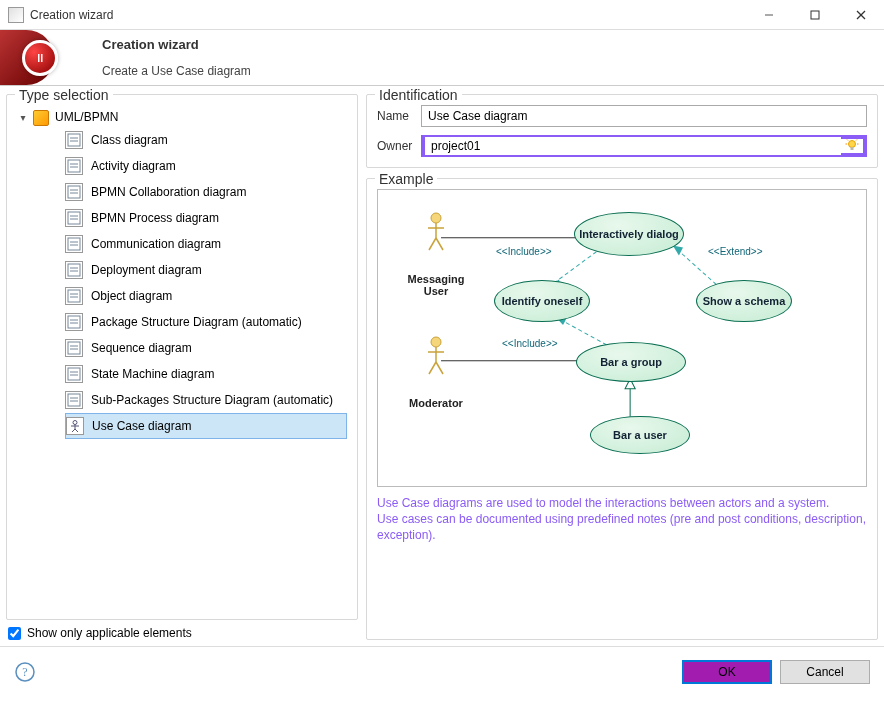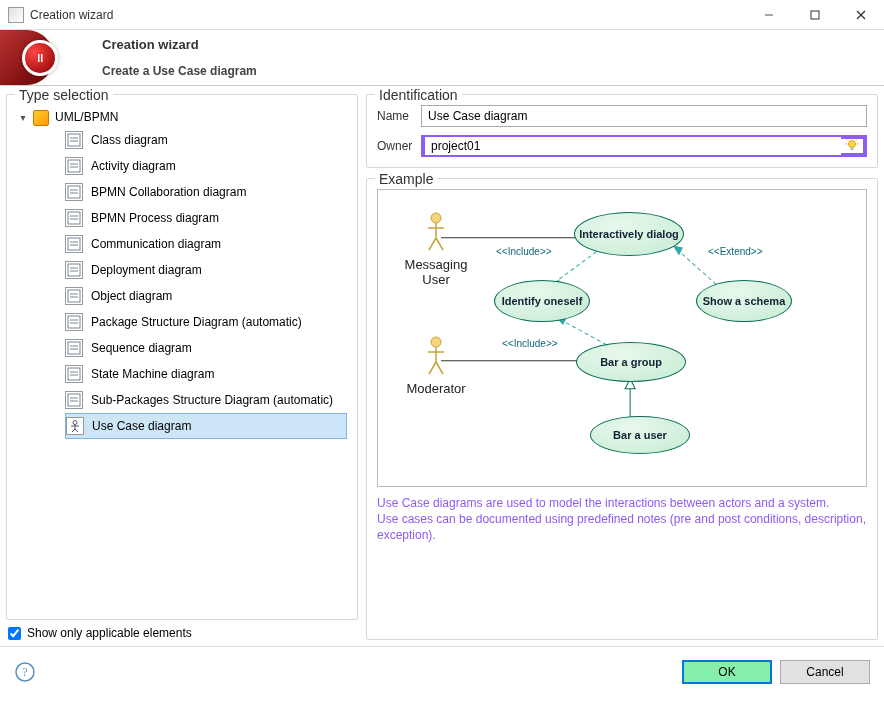--- a/index.html
+++ b/index.html
@@ -13,21 +13,21 @@
   .tb-btn { width: 46px; height: 30px; display:flex; align-items:center; justify-content:center; }
   .tb-btn svg { width:10px; height:10px; }
   
   
   .header { height: 56px; display:flex; align-items:center; padding: 4px 16px; background: linear-gradient(to bottom,#fff 0%, #fff 100%); border-bottom:1px solid #ccc; position:relative; }
   .header::before { content:""; position:absolute; left:0; top:0; bottom:0; width:54px; background:linear-gradient(135deg,#b33,#600); border-top-right-radius:28px; border-bottom-right-radius:28px; }
   .header-icon-circle { width:36px; height:36px; border-radius:50%; background:radial-gradient(circle at 30% 30%, #f44, #800); border:3px solid #fff; box-shadow:0 0 4px rgba(0,0,0,0.3); position:relative; z-index:1; margin-left:6px; display:flex; align-items:center; justify-content:center; }
   .header-icon-circle svg { width:14px; height:14px; }
   .header-text { margin-left: 44px; z-index:1; }
   .header-title { font-weight:600; font-size:13px; color:#333; }
-  .header-subtitle { font-size:12px; color:#444; margin-top:12px;font-weight:bold; }
+  .header-subtitle { font-size:12px; color:#444; margin-top:12px; }
   
   
   .main { display:flex; height: 560px; }
   
   
   .left-panel { width: 364px; display:flex; flex-direction:column; padding: 2px 6px 6px 6px; }
   .fieldset { border:1px solid #d8d8d8; border-radius:2px; position:relative; margin-top:6px; padding:8px; flex:1; }
   .fieldset-legend { position:absolute; top:-8px; left:8px; background:#fff; padding:0 4px; font-size:14px; color:#333; }
   .tree { padding: 4px 2px; }
   .tree-root { display:flex; align-items:center; padding:2px 0; }
@@ -55,31 +55,31 @@
   .bulb-btn { width:22px; height:20px; display:flex; align-items:center; justify-content:center; }
   .bulb-btn svg { width:14px; height:14px; }
   
   .example-fieldset { border:1px solid #d8d8d8; border-radius:2px; position:relative; margin-top:10px; padding:10px; flex:1; display:flex; flex-direction:column; }
   .example-canvas { border:1px solid #bbb; background:#fff; height: 298px; position:relative; overflow:hidden; }
   .example-desc { font-size:12px; color:#8b5cf6; margin-top:8px; line-height:1.35; }
   
   
   .actor { position:absolute; text-align:center; }
   .actor-figure { width:24px; height:40px; margin:0 auto; }
-  .actor-label { font-size:13px; margin-top:2px; font-weight:400; color:#222; }
+  .actor-label { font-size:11px; margin-top:18px; font-weight:700; color:#222; }
   .usecase-ellipse { position:absolute; border:1px solid #0a6e52; border-radius:50%; background:radial-gradient(ellipse at 40% 30%, #e8f8ec, #c5ecd4); display:flex; align-items:center; justify-content:center; text-align:center; font-size:11px; font-weight:600; color:#123; padding:4px; }
   .conn-label { position:absolute; font-size:10px; color:#167; }
   svg.diagram-svg { position:absolute; inset:0; width:100%; height:100%; }
   
   
   .footer { height:50px; border-top:1px solid #ddd; display:flex; align-items:center; padding:0 14px; }
   .help-btn { width:22px; height:22px; }
   .footer-spacer { flex:1; }
   .dlg-btn { width:90px; height:24px; margin-left:8px; border:1px solid #adadad; background:#e1e1e1; font-family:inherit; font-size:12px; }
-  .dlg-btn.primary { border:2px solid #0078d7; background:#86efac; }
+  .dlg-btn.primary { border:2px solid #0078d7; background:#a21caf; }
 </style>
 </head>
 <body>
 
 <div class="titlebar">
   <span class="titlebar-icon"></span>
   <span class="titlebar-title">Creation wizard</span>
   <div class="titlebar-controls">
     <div class="tb-btn">
       <svg viewBox="0 0 10 10">

